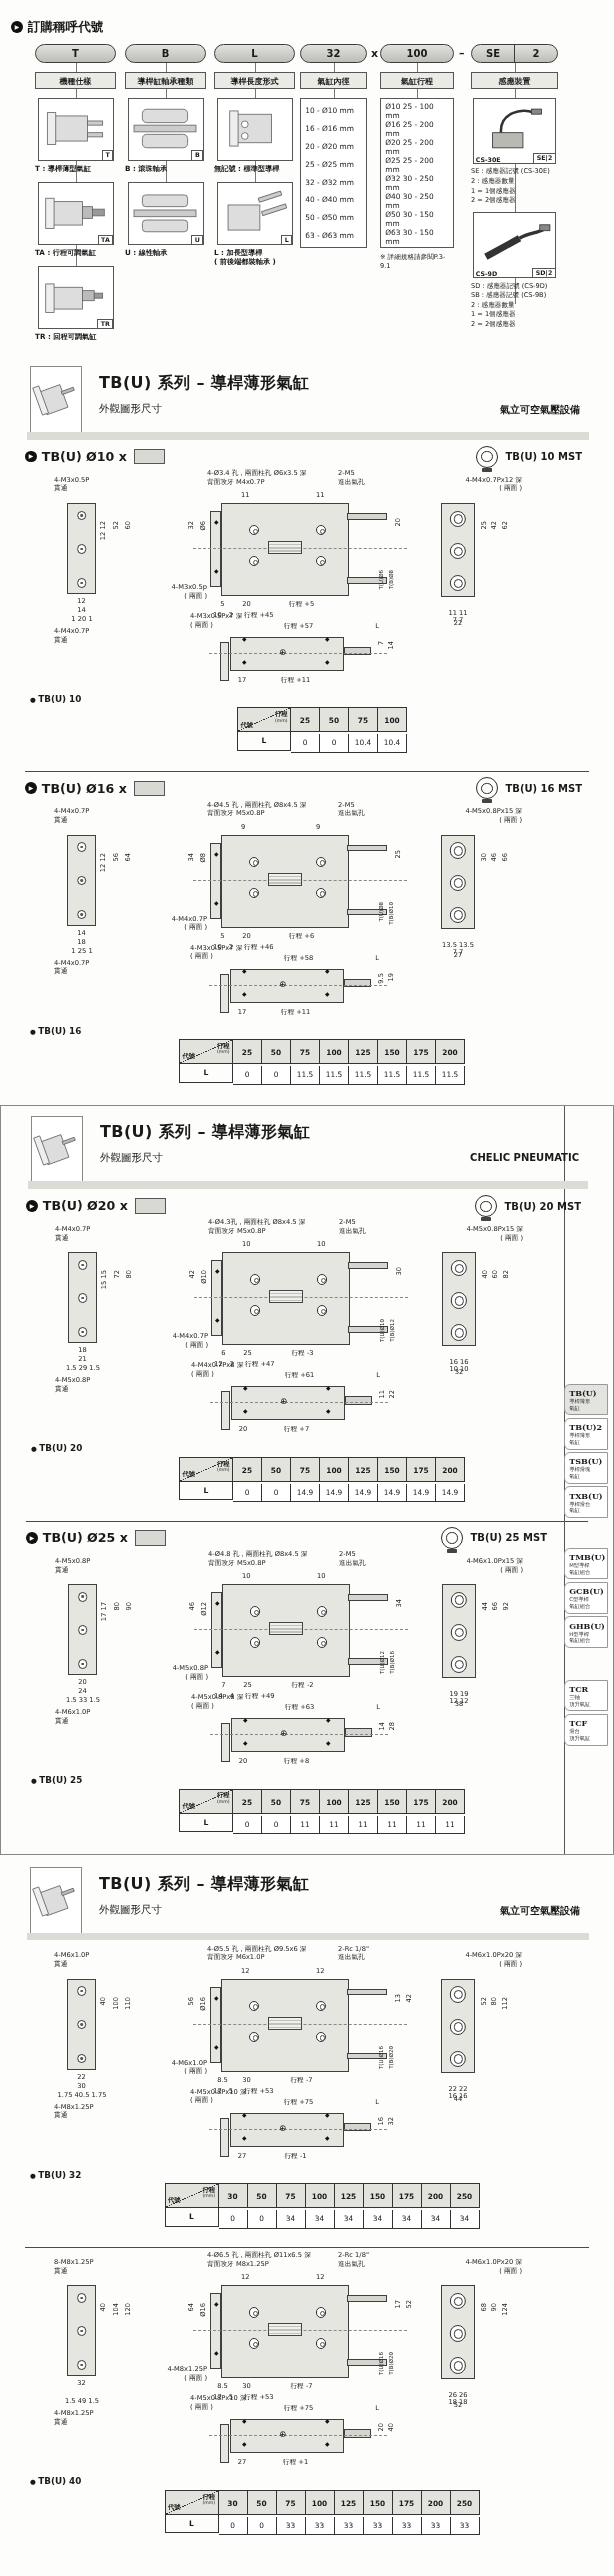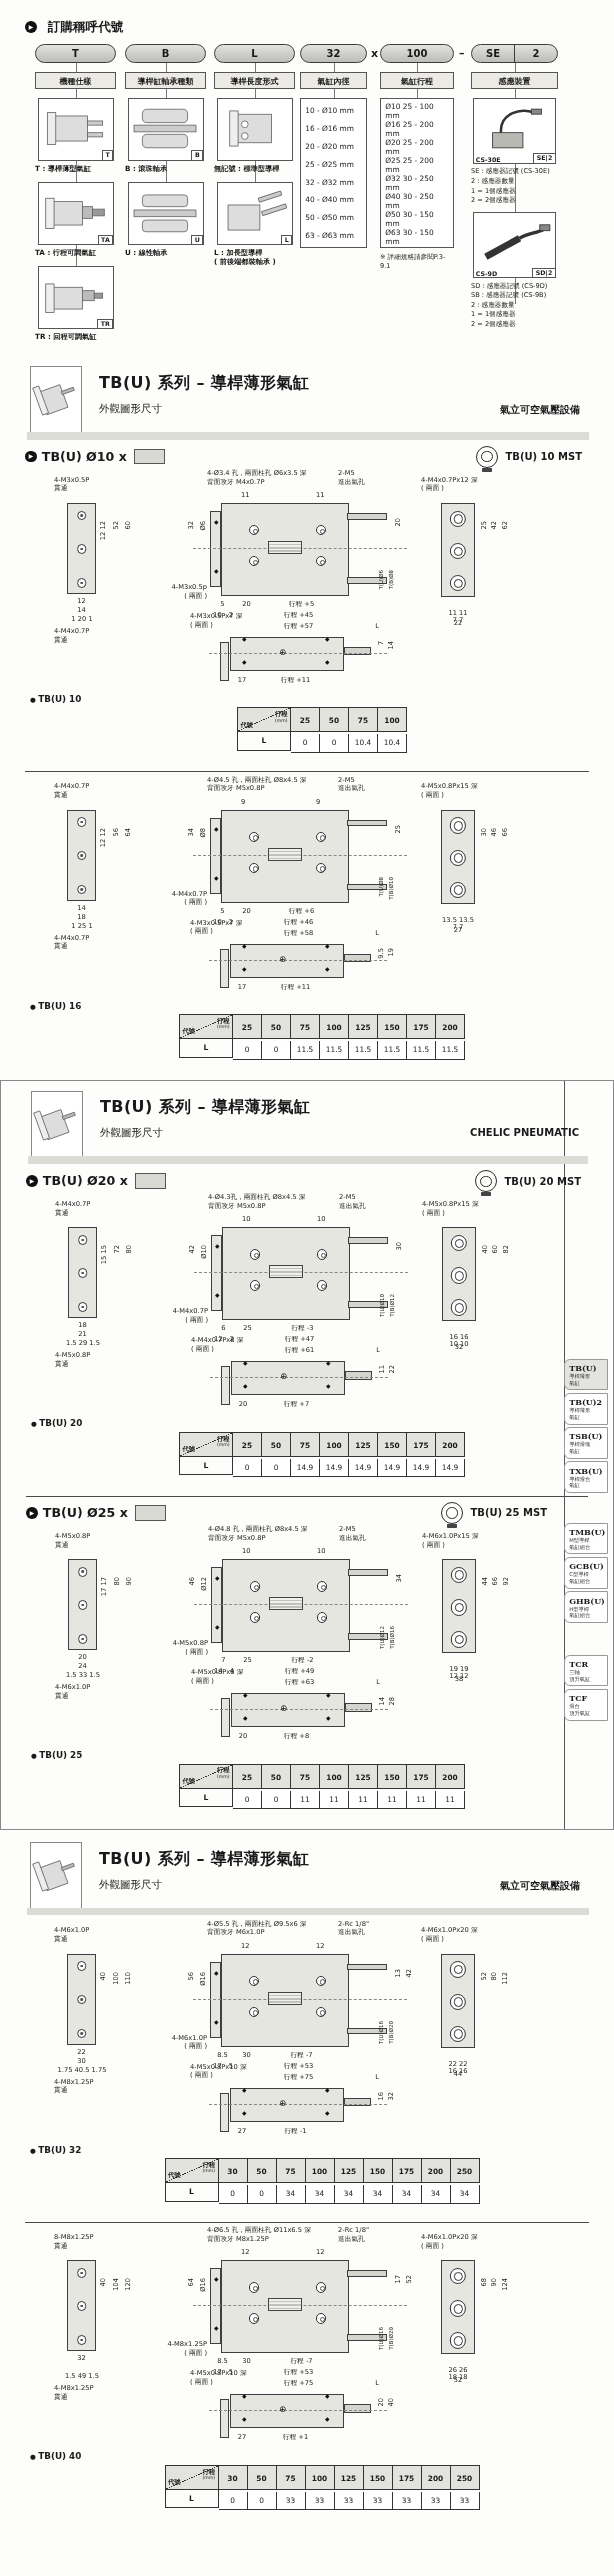--- a/index.html
+++ b/index.html
@@ -1,21 +1,21 @@
 <!DOCTYPE html>
 <html style="font-size:13.5px"><head>
 <meta charset="utf-8">
 <style>
   html,body{margin:0;padding:0;background:#fff;}
   #page{position:relative;width:614px;height:2576px;overflow:hidden;background:#fdfdfb;
         font-family:"DejaVu Sans","Liberation Sans",sans-serif;color:#1a1a1a;}
   .pre{white-space:pre-line;}
   
   #ordering{position:relative;height:363px;}
-  .otitle{position:absolute;left:25px;top:18.5px;font-size:12.6px;font-weight:bold;display:flex;align-items:center;gap:11px;}
+  .otitle{position:absolute;left:11px;top:18.5px;font-size:12.6px;font-weight:bold;display:flex;align-items:center;gap:5px;}
   .obullet{width:11.8px;height:11.8px;border-radius:50%;background:#111;color:#fff;font-size:5.9px;
            display:inline-flex;align-items:center;justify-content:center;flex:0 0 auto;}
   .obullet::before{content:"▶";}
   .ocol{position:absolute;top:44px;display:flex;flex-direction:column;align-items:center;}
   .ocol::before{content:"";position:absolute;left:50%;top:8.4px;bottom:25px;border-left:0.8px solid #777;z-index:0;}
   .ocol>*{position:relative;z-index:1;}
   .pill{width:100%;height:18.5px;line-height:18.5px;text-align:center;font-weight:bold;font-size:10px;
         background:linear-gradient(#e2e2de,#bdbdb8);border:1.3px solid #3c3c3c;border-radius:10px;box-sizing:border-box;}
   .pill.split{display:flex;padding:0;}
   .pill.split span{flex:1;}
@@ -97,26 +97,26 @@
   .mv-l1{left:187px;top:52px;}
   .mv-l2{left:199px;top:52px;}
   .mv-r1{left:394px;top:49px;}
   .mv-r2{left:405px;top:49px;}
   .mv-side{left:151px;top:114px;width:56px;text-align:right;}
   .mv-dA1{left:214px;top:131px;width:17px;text-align:center;}
   .mv-dA2{left:234px;top:131px;width:25px;text-align:center;}
   .mv-dA3{left:266px;top:131px;width:71px;text-align:center;}
   .mv-dB1{left:210px;top:142px;width:15px;text-align:center;}
   .mv-dB2{left:226px;top:142px;width:10px;text-align:center;}
-  .mv-dB3{left:244px;top:142px;width:109px;text-align:center;}
+  .mv-dB3{left:244px;top:142px;width:109px;}
   .mv-dC1{left:244px;top:153px;width:109px;text-align:center;}
   .mv-dC2{left:367px;top:153px;width:20px;text-align:center;}
   .rodl1{left:378px;top:101px;font-size:5.5px;}
   .rodl2{left:388px;top:101px;font-size:5.5px;}
-  .rv-label{left:421px;top:6.7px;width:101px;}
+  .rv-label{left:421px;top:6.7px;width:101px;text-align:right;}
   .rv-v1{left:480px;top:52px;}
   .rv-v2{left:490px;top:52px;}
   .rv-v3{left:501px;top:52px;}
   .rv-wA{left:441px;top:147px;width:34px;text-align:center;}
   .rv-wB{left:441px;top:140px;width:34px;text-align:center;}
   .rv-wC{left:441px;top:150px;width:34px;text-align:center;}
   .bv-label{left:190px;top:143px;width:77px;}
   .bv-v1{left:377px;top:172px;}
   .bv-v2{left:387px;top:172px;}
   .bv-d1{left:232px;top:207px;width:20px;text-align:center;}
@@ -449,20 +449,29 @@
         </div>
       <div class="cells"><span>25</span><span>50</span><span>75</span><span>100</span></div>
       </div>
     <div class="trow">
         <div class="rowlabel">L</div>
       <div class="cells vals"><span>0</span><span>0</span><span>10.4</span><span>10.4</span></div>
       </div>
   </div>
   <div class="secdiv"></div>
 
+  <div class="size-head">
+    <span class="obullet"></span>
+    <span class="size-title">TB(U) Ø16 x</span>
+    <span class="stroke-box"></span>
+    <span class="mst">
+        <span class="mst-icon"></span>
+        <span>TB(U) 16 MST</span>
+      </span>
+  </div>
   <div class="dwg">
     <div class="t pre holes">4-Ø4.5 孔 , 兩面柱孔 Ø8x4.5 深
 背面攻牙 M5x0.8P</div>
     <div class="t pre port">2-M5
 進出氣孔</div>
     <div class="box lvbox">
         <i class="cc" style="top:6.7px;"></i>
         <i class="cc" style="top:40px;"></i>
         <i class="cc" style="top:74px;"></i>
       </div>

